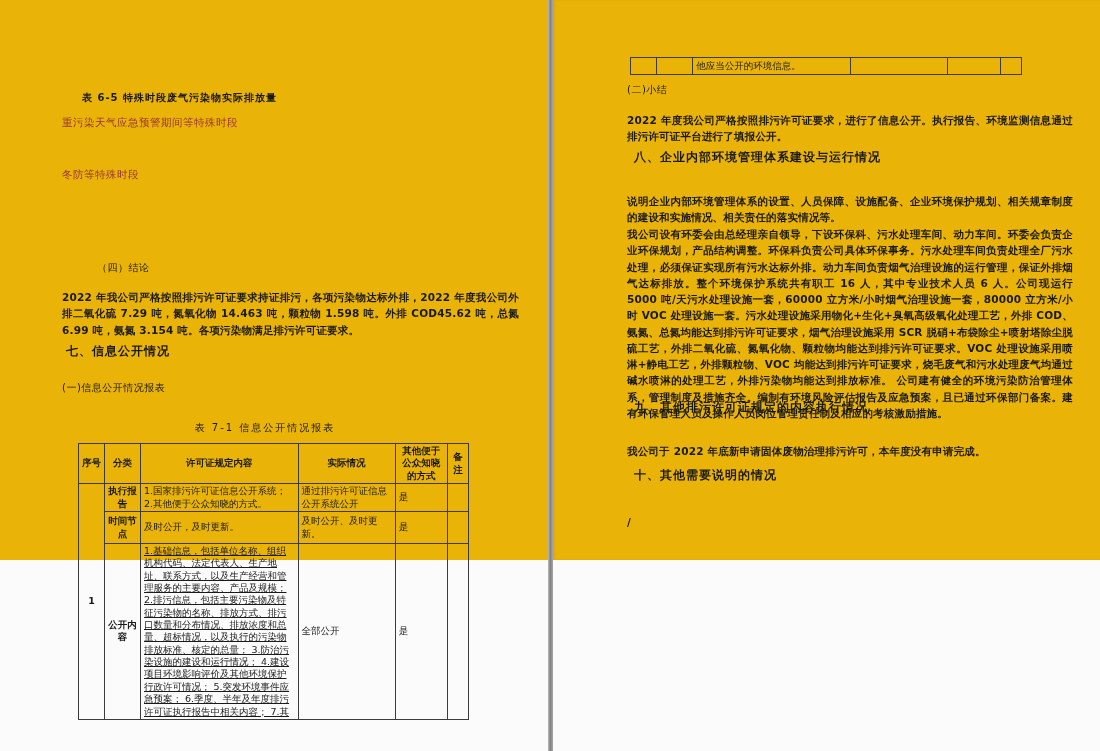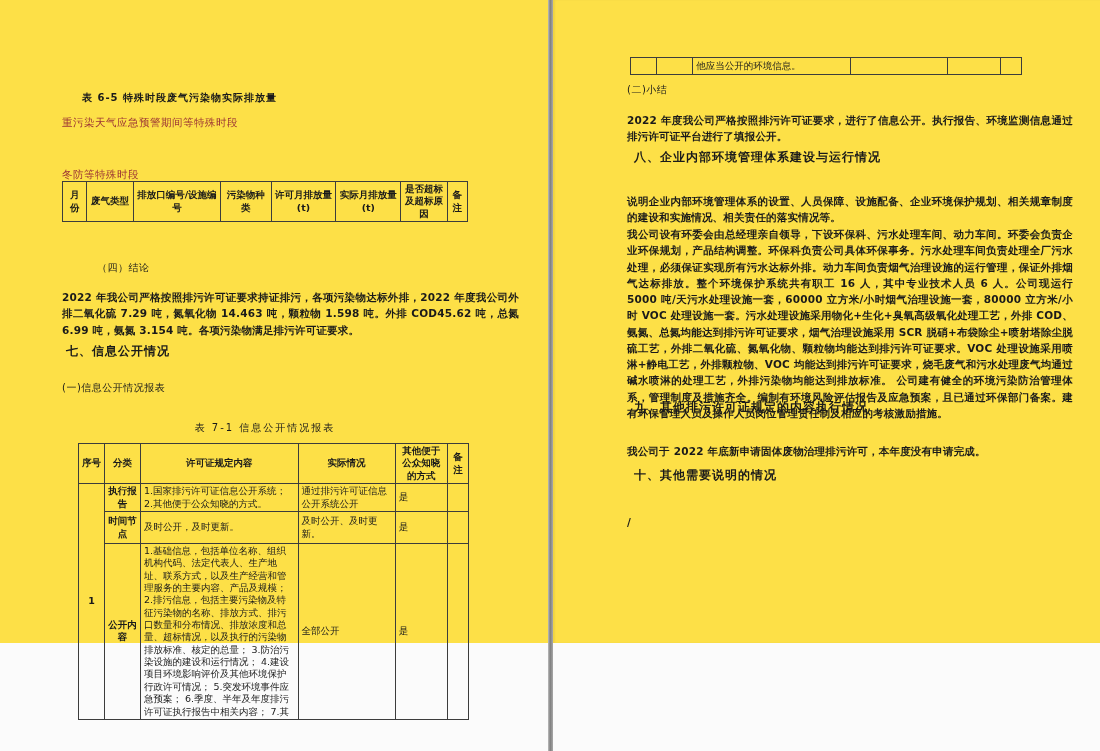--- a/index.html
+++ b/index.html
@@ -1,78 +1,52 @@
 <!DOCTYPE html>
 <html><head>
 <meta charset="utf-8">
 <style>
   * { margin:0; padding:0; box-sizing:border-box; }
   html,body { width:1100px; height:751px; overflow:hidden; }
   body { font-family:"DejaVu Sans", sans-serif; background:#f2f2f2; color:#1a1a1a; }
   .canvas { position:relative; width:1100px; height:751px; background:#fbfbfb; }
-  .page { position:absolute; top:0; height:643px; background:#fde047; }
+  .page { position:absolute; top:0; height:560px; background:#eab308; }
   .page-left  { left:0; width:549px; }
   .page-right { left:553px; width:547px; box-shadow:inset 2px 0 2px rgba(0,0,0,0.06); }
   .page-sep { position:absolute; top:0; left:548px; width:5px; height:751px;
               background:linear-gradient(90deg,#bdbdbd,#7f7f7f 45%,#a8a8a8); }
   .abs { position:absolute; }
   .caption { font-size:10px; font-weight:600; letter-spacing:1px; }
   .caption-spaced { font-size:10px; letter-spacing:2px; }
   .red-label { font-size:10.5px; color:#9c3434; letter-spacing:0.5px; }
   .body-text { font-size:10.5px; line-height:1.55; text-align:justify; letter-spacing:0.2px;font-weight:bold; }
   .h-big { font-size:12px; font-weight:bold; letter-spacing:1px; }
   .h-sub { font-size:10px; letter-spacing:0.5px; }
   table { border-collapse:collapse; table-layout:fixed; width:100%; }
   td,th { border:1px solid #3c3c3c; font-size:9.5px; line-height:1.3;
           padding:1px 3px; vertical-align:middle; word-break:break-all; }
   th { font-weight:bold; text-align:center; }
   .cell-left { text-align:left; }
-  .cell-top { vertical-align:top; }
+  .cell-top { vertical-align:top;text-decoration:underline; }
   .clip { overflow:hidden; }
 </style>
 </head>
 <body>
 
 <div class="canvas">
 
   <div class="page page-left">
 
     <div class="abs caption" style="left:82px; top:91px;">表 6-5 特殊时段废气污染物实际排放量</div>
 
     <div class="abs red-label" style="left:62px; top:116px;">重污染天气应急预警期间等特殊时段</div>
 
 
     <div class="abs red-label" style="left:62px; top:168px;">冬防等特殊时段</div>
 
-    <div class="abs" style="left:62px; top:181px; width:406px;">
-      <table>
-        <colgroup>
-          <col style="width:6%">
-            <col style="width:11.5%">
-            <col style="width:21.5%">
-            <col style="width:12.5%">
-          <col style="width:16%">
-            <col style="width:16%">
-            <col style="width:11.5%">
-            <col style="width:5%">
-        </colgroup>
-        <tbody>
-            <tr style="height:32px;">
-          <th>月份</th>
-          <th>废气类型</th>
-          <th>排放口编号/设施编号</th>
-          <th>污染物种类</th>
-          <th>许可月排放量(t)</th>
-          <th>实际月排放量(t)</th>
-          <th>是否超标及超标原因</th>
-          <th>备注</th>
-        </tr>
-      </tbody>
-        </table>
-    </div>
 
     <div class="abs h-sub" style="left:97px; top:261px;font-family:Liberation Mono, monospace;">（四）结论</div>
 
     <div class="abs body-text" style="left:62px; top:289px; width:457px;">2022 年我公司严格按照排污许可证要求持证排污，各项污染物达标外排，2022 年度我公司外排二氧化硫 7.29 吨，氮氧化物 14.463 吨，颗粒物 1.598 吨。外排 COD45.62 吨，总氮 6.99 吨，氨氮 3.154 吨。各项污染物满足排污许可证要求。</div>
 
     <div class="abs h-big" style="left:66px; top:343px;">七、信息公开情况</div>
 
     <div class="abs h-sub" style="left:62px; top:381px;">(一)信息公开情况报表</div>
 
     <div class="abs caption-spaced" style="left:62px; top:421px; width:406px; text-align:center;">表 7-1 信息公开情况报表</div>

